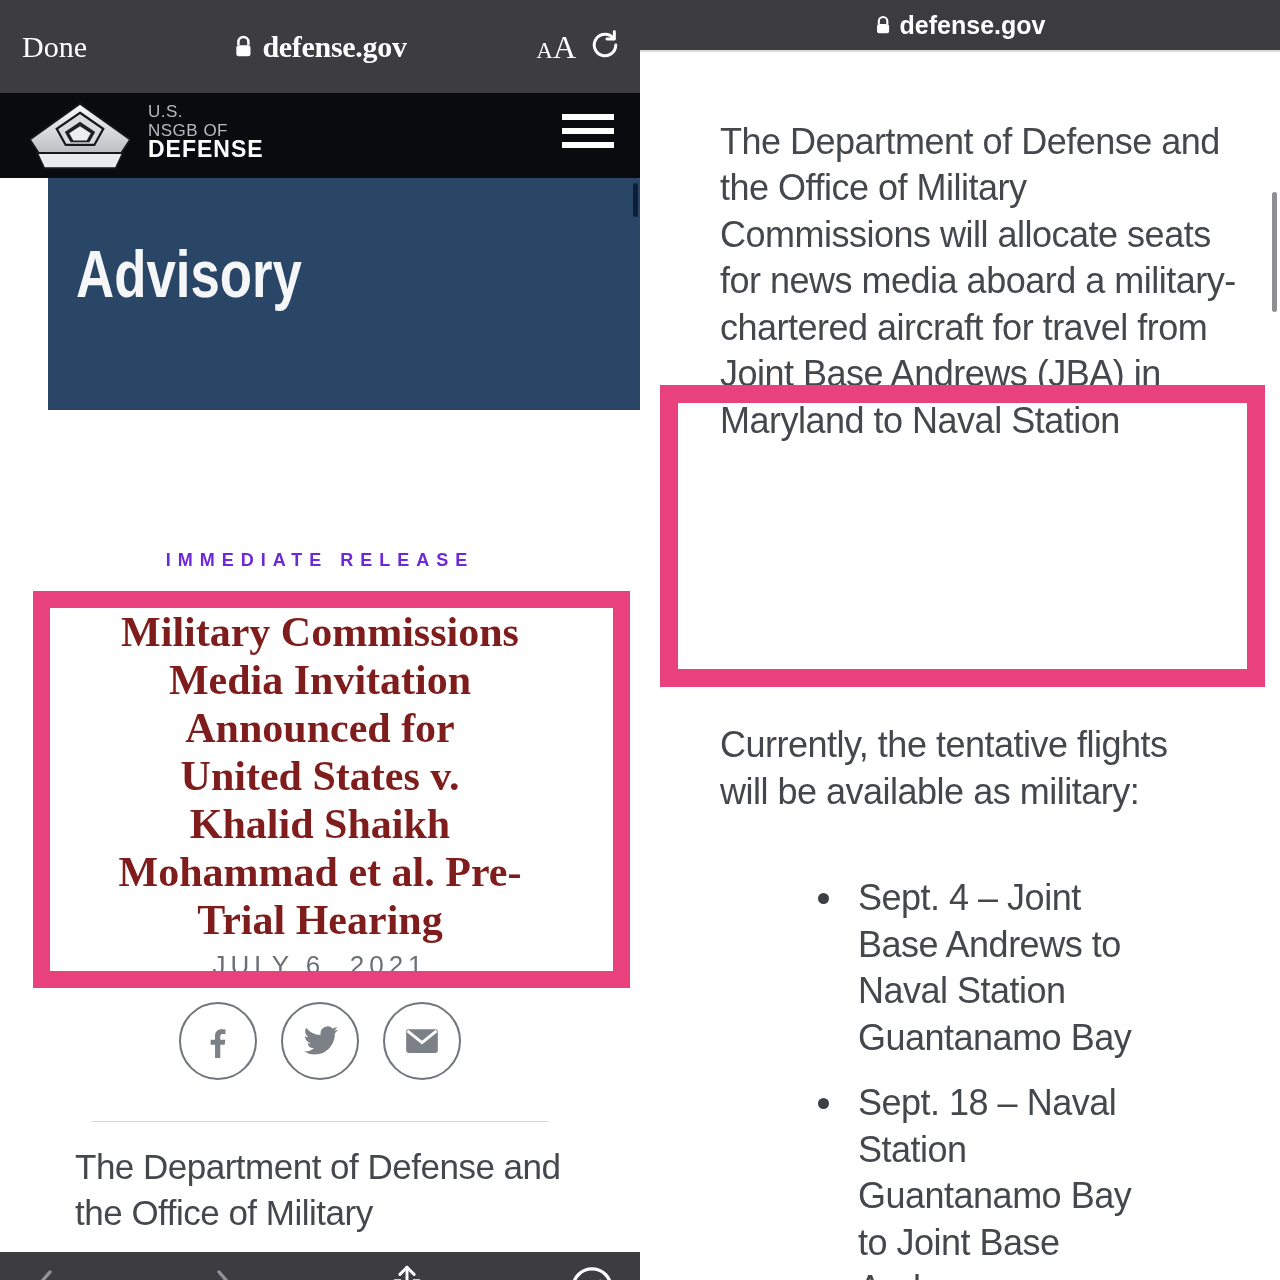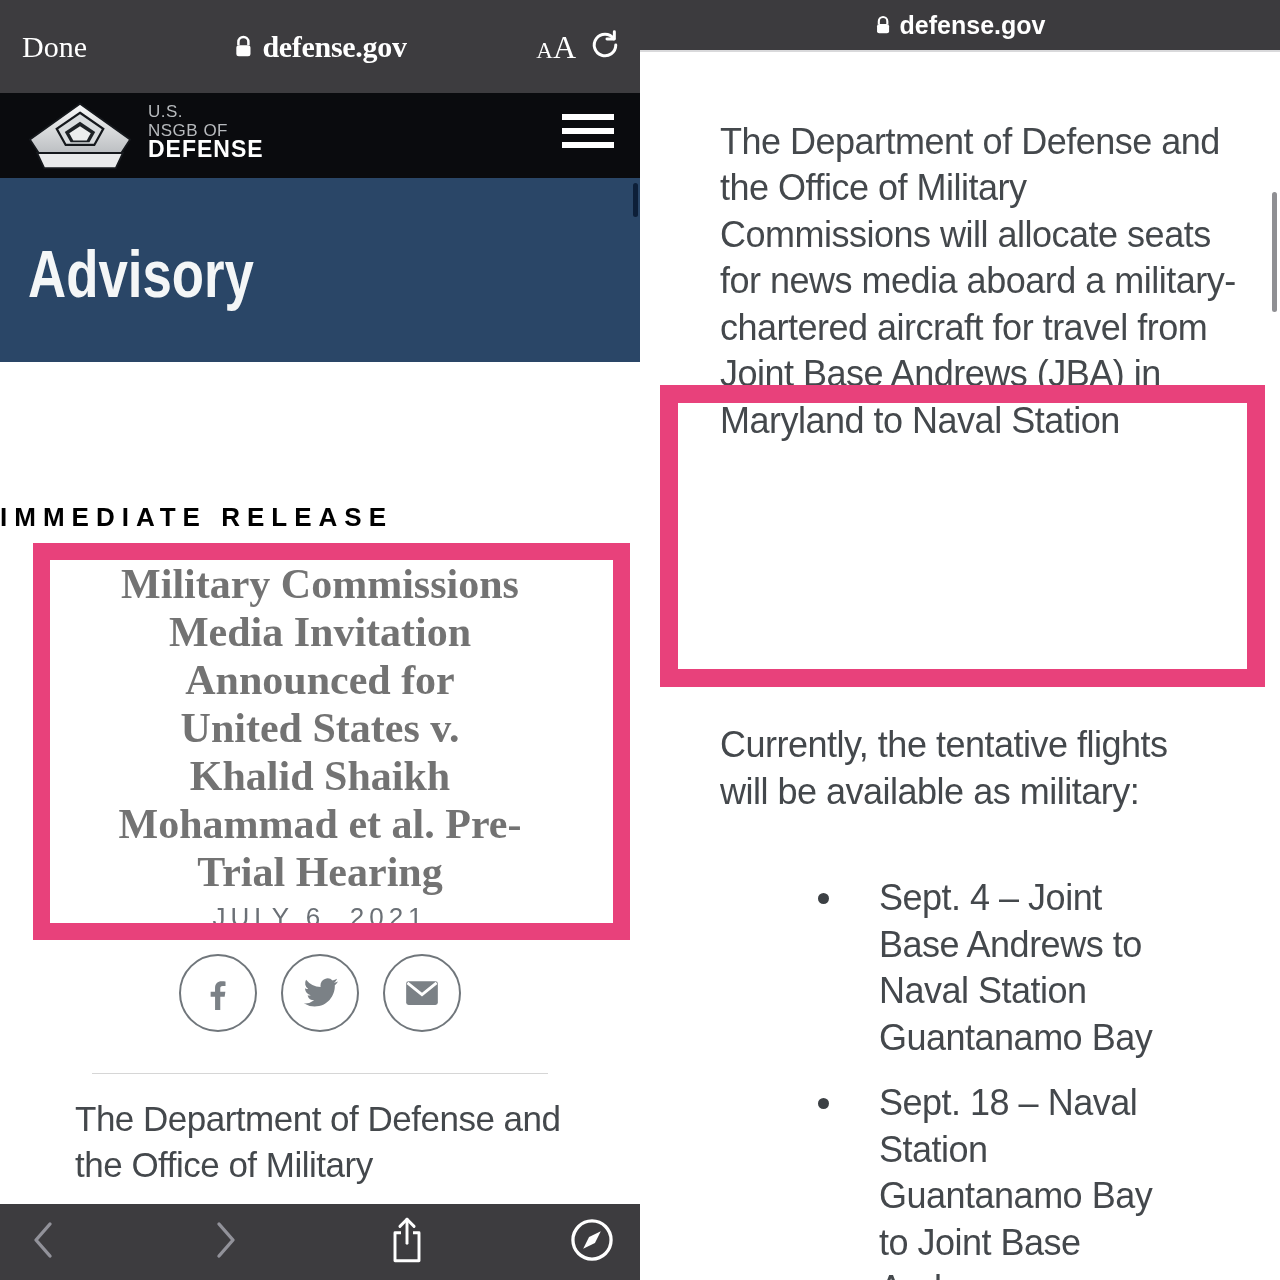--- a/index.html
+++ b/index.html
@@ -22,33 +22,33 @@
   .reload-btn{position:absolute;right:18px;top:50%;transform:translateY(-50%);}
 
   .l-dodbar{position:relative;height:85px;background:#0a0b0e;padding-left:15px;}
   .dod-logo{position:absolute;left:24px;top:9px;}
   .dod-wordmark{position:absolute;left:148px;top:9px;color:#b7babd;
                 font-size:17px;line-height:19px;letter-spacing:0.5px;}
   .dod-wordmark .dw3{color:#fff;font-weight:700;font-size:23px;letter-spacing:1px;}
   .hamburger{position:absolute;right:26px;top:21px;width:52px;}
   .hamburger div{height:6px;background:#fff;margin-bottom:8px;}
 
-  .l-banner{position:relative;height:184px;background:#2a4667;}
+  .l-banner{position:relative;height:232px;background:#2a4667;margin-left:48px;}
   .banner-title{position:absolute;left:28px;top:58px;color:#f4f6f7;
                 font-size:66px;font-weight:700;transform:scaleX(0.80);
                 transform-origin:left;letter-spacing:0px;}
   .l-scrollhint{position:absolute;right:2px;top:5px;width:5px;height:34px;
                 background:#0d1f38;border-radius:3px;}
 
   .l-content{position:relative;height:842px;background:#fff;}
-  .release-label{position:absolute;top:140px;width:100%;text-align:left;
-                 color:#000000;font-size:26px;font-weight:600;letter-spacing:7px;}
+  .release-label{position:absolute;top:140px;width:100%;text-align:center;
+                 color:#6d28d9;font-size:18px;font-weight:600;letter-spacing:7px;}
   .article-title{position:absolute;top:198px;width:100%;text-align:center;
                  font-family:"Liberation Serif",serif;font-weight:700;
-                 color:#737373;font-size:42px;line-height:48px;white-space:pre-line;}
+                 color:#7f1d1d;font-size:42px;line-height:48px;white-space:pre-line;}
   .article-date{position:absolute;top:540px;width:100%;text-align:center;
                 color:#6b7076;font-size:26px;letter-spacing:5px;}
   .hl-box-left{position:absolute;left:33px;top:181px;width:563px;height:363px;
                border:17px solid #e8417b;pointer-events:none;}
   .social-row{position:absolute;top:592px;width:100%;display:flex;
               justify-content:center;gap:24px;}
   .social-circle{width:74px;height:74px;border:2px solid #70767b;border-radius:50%;
                  display:flex;align-items:center;justify-content:center;color:#7b8186;}
   .divider{position:absolute;top:711px;left:92px;right:92px;height:1px;background:#d6d6d6;}
   .l-body-par{position:absolute;top:734px;left:75px;color:#44484c;
@@ -67,21 +67,21 @@
              color:#44484c;font-size:36px;line-height:46.5px;letter-spacing:-0.5px;}
   .r-para{position:absolute;top:20px;left:80px;white-space:pre-line;}
   .hl-box-right{position:absolute;left:20px;top:333px;width:569px;height:266px;
                 border:18px solid #e8417b;pointer-events:none;}
   .r-intro{position:absolute;top:670px;left:80px;white-space:pre-line;}
   .r-list{position:absolute;top:823px;left:178px;}
   .r-bullet{display:flex;align-items:flex-start;}
   .r-bullet + .r-bullet{margin-top:19px;}
   .bullet-dot{width:11px;height:11px;border-radius:50%;background:#3c4044;
               margin-top:18px;margin-right:29px;flex:none;}
-  .bullet-text{white-space:pre-line;margin-left:21px;}
+  .bullet-text{white-space:pre-line;}
   .r-scrollbar{position:absolute;right:3px;top:140px;width:5px;height:120px;
                background:#8f8f93;border-radius:3px;}
 </style>
 </head>
 <body>
 
 <div class="page">
 
   <div class="panel">
 

